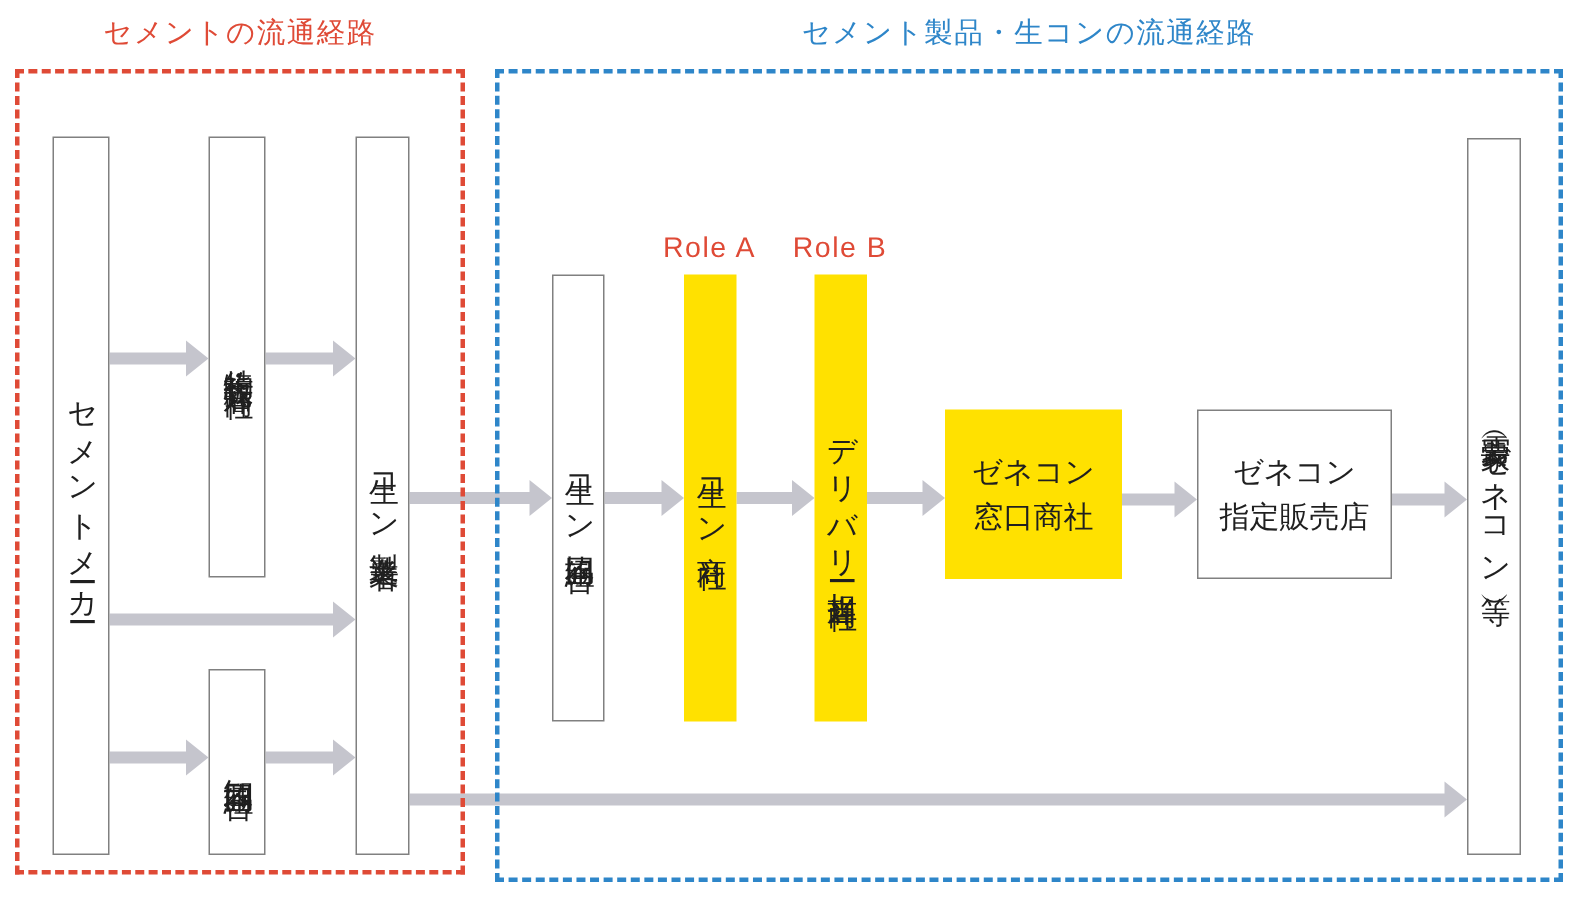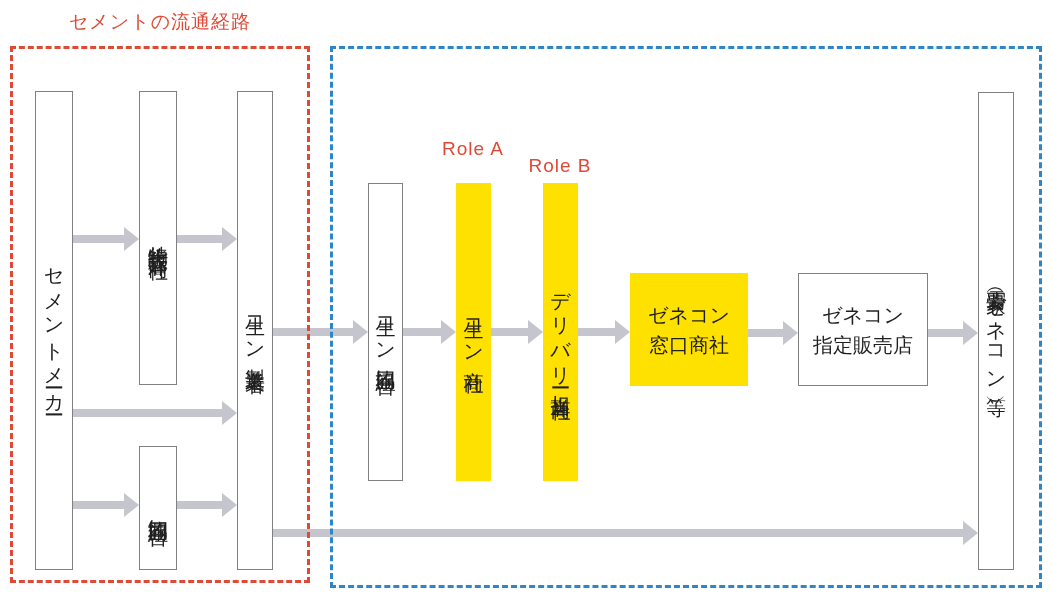--- a/index.html
+++ b/index.html
@@ -36,21 +36,21 @@
   .n-namakon-maker{left:237px;top:91px;width:36px;height:479px;}
   .n-namakon-coop{left:368px;top:183px;width:35px;height:298px;}
   .n-namakon-shosha{left:456px;top:183px;width:35px;height:298px;}
   .n-delivery-shosha{left:543px;top:183px;width:35px;height:298px;}
   .n-madoguchi{left:630px;top:273px;width:118px;height:113px;}
   .n-shitei{left:798px;top:273px;width:130px;height:113px;}
   .n-consumer{left:978px;top:92px;width:36px;height:478px;}
 
   
   .role-label{position:absolute;color:var(--red);font-size:19px;text-align:center;z-index:5;letter-spacing:1px;}
-  .role-a{left:433px;top:138px;width:80px;}
+  .role-a{left:433px;top:155px;width:80px;}
   .role-b{left:520px;top:155px;width:80px;}
   .role-c{left:629px;top:245px;width:120px;}
 
   
   .arrow{position:absolute;height:24px;z-index:3;}
   .arrow .shaft{position:absolute;left:0;top:50%;transform:translateY(-50%);height:8px;
                 width:calc(100% - 14px);background:var(--arrow);}
   .arrow .head{position:absolute;right:0;top:50%;transform:translateY(-50%);width:0;height:0;
                border-top:12px solid transparent;border-bottom:12px solid transparent;
                border-left:15px solid var(--arrow);}
@@ -66,20 +66,21 @@
   .a10{left:748px;top:321px;width:50px;}
   .a11{left:928px;top:321px;width:50px;}
   .a12{left:273px;top:521px;width:705px;}
 </style>
 </head>
 <body>
 
 <div class="canvas">
 
   <div class="zone-title cement">セメントの流通経路</div>
+  <div class="zone-title product">セメント製品・生コンの流通経路</div>
 
   <div class="zone cement"></div>
   <div class="zone product"></div>
 
   <div class="arrow a1">
       <div class="shaft"></div>
       <div class="head"></div>
     </div>
   <div class="arrow a2">
       <div class="shaft"></div>

